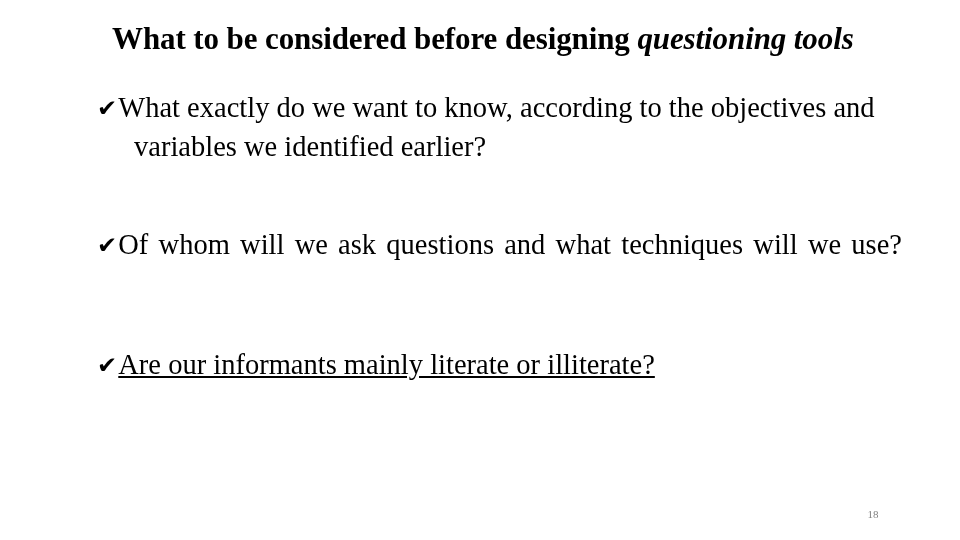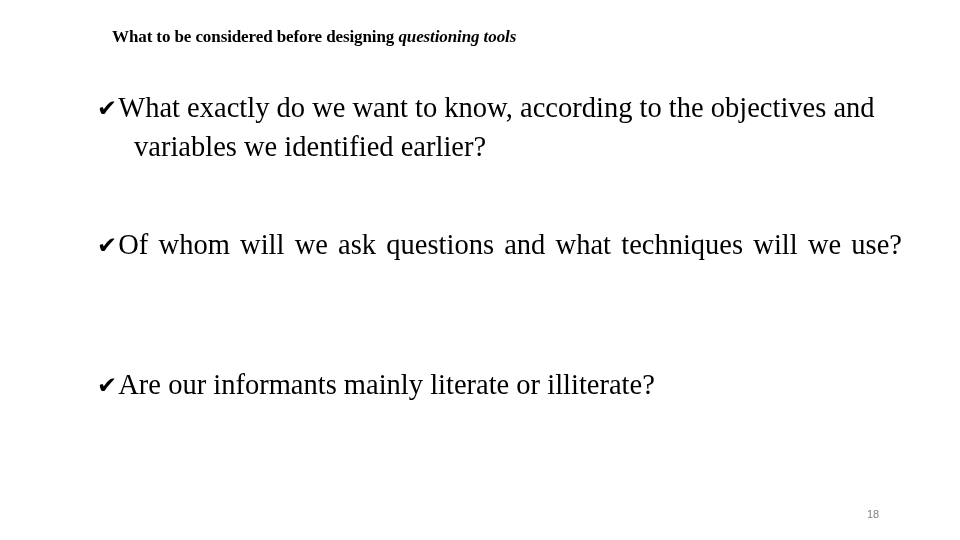--- a/index.html
+++ b/index.html
@@ -20,23 +20,23 @@
     position: relative;
     width: 960px;
     height: 540px;
     background: #ffffff;
   }
 
   
   #slide-title {
     position: absolute;
     left: 112px;
-    top: 12px;
+    top: 4px;
     width: 790px;
-    font-size: 17px;
+    font-size: 31px;
     font-weight: bold;
     line-height: 28px;
     letter-spacing: -0.1px;
     white-space: nowrap;
   }
   #slide-title .title-italic {
     font-style: italic;
     font-weight: bold;
   }
 
@@ -74,31 +74,31 @@
     font-size: 23px;
     line-height: 1;
     display: inline-block;
     transform: scaleX(1.05) translateY(-1px);
     margin-right: 1px;
   }
 
   
   #bullet-1 { top: 59px;  }
   #bullet-2 { top: 196px; }
-  #bullet-3 { top: 336px; }
+  #bullet-3 { top: 316px; text-decoration: underline; }
   #bullet-4 { top: 430px; }
 
   
   #page-number {
     position: absolute;
     left: 858px;
     top: 508px;
     width: 30px;
     text-align: center;
-    font-family: Liberation Sans, sans-serif;
+    font-family: Liberation Serif, serif;
     font-size: 11px;
     line-height: 13px;
     color: #808080;
   }
 </style>
 </head>
 <body>
 
 <div id="slide">
 

